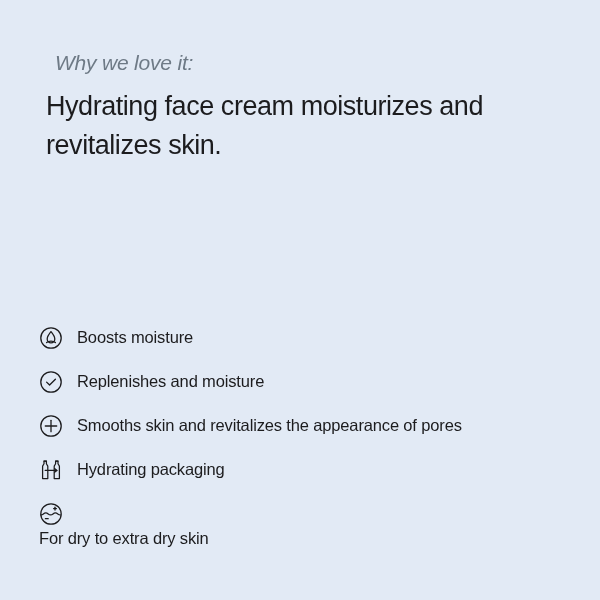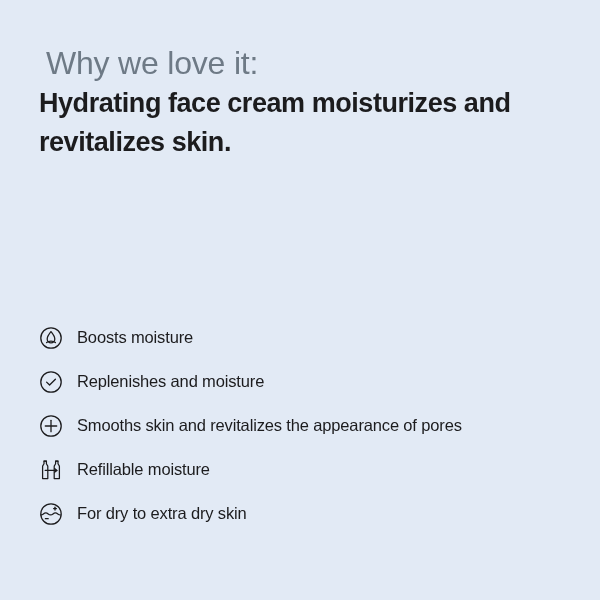--- a/index.html
+++ b/index.html
@@ -23,36 +23,37 @@
     box-sizing: border-box;
     padding: 46px 40px 0 39px;
   }
 
   
   .heading-block {
     margin: 0;
   }
 
   .eyebrow {
-    font-size: 32px;
+    font-size: 21px;
     line-height: 34px;
     font-weight: 400;
     color: #6e7a86;
     letter-spacing: -0.2px;
-    margin: 0 0 4px 7px;
+    margin: 0 0 4px 16px;
     white-space: nowrap;
+    font-style: italic;
   }
 
   .headline {
     font-size: 27px;
     line-height: 39px;
-    font-weight: 700;
+    font-weight: 400;
     color: #1c1c1e;
     letter-spacing: -0.45px;
-    margin: 0;
+    margin: 7px;
     max-width: 520px;
   }
 
   
   .benefits {
     position: absolute;
     left: 39px;
     top: 325px;
     width: 525px;
     margin: 0;
@@ -60,20 +61,21 @@
     list-style: none;
   }
 
   .benefit-row {
     display: flex;
     align-items: flex-start;
     margin-bottom: 19px;
   }
   .benefit-row:last-child {
     margin-bottom: 0;
+    flex-direction: column;
   }
 
   .benefit-icon {
     flex: 0 0 auto;
     width: 24px;
     height: 24px;
     margin-right: 14px;
     margin-top: 1px;
     display: block;
   }
@@ -139,21 +141,21 @@
       <span class="benefit-icon">
         <svg viewBox="0 0 24 24" fill="none" stroke="#1c1c1e" stroke-width="1.25" stroke-linecap="round" stroke-linejoin="round">
           <path d="M3.6 8.4 C3.6 7.1 5.0 6.5 5.0 5.4 L5.0 3.1 L7.4 3.1 L7.4 5.4 C7.4 6.5 8.8 7.1 8.8 8.4 L8.8 20.6 L3.6 20.6 Z"></path>
           <path d="M15.2 8.4 C15.2 7.1 16.6 6.5 16.6 5.4 L16.6 3.1 L19.0 3.1 L19.0 5.4 C19.0 6.5 20.4 7.1 20.4 8.4 L20.4 20.6 L15.2 20.6 Z"></path>
           <path d="M5.0 3.1 L7.4 3.1"></path>
           <path d="M16.6 3.1 L19.0 3.1"></path>
           <path d="M6.2 12.4 L17.8 12.4"></path>
           <path d="M15.6 10.6 L17.9 12.4 L15.6 14.2"></path>
         </svg>
       </span>
-      <span class="benefit-label">Refillable moisture</span>
+      <span class="benefit-label">Hydrating packaging</span>
     </li>
 
     <li class="benefit-row">
       <span class="benefit-icon">
         <svg viewBox="0 0 24 24" fill="none" stroke="#1c1c1e" stroke-width="1.3" stroke-linecap="round" stroke-linejoin="round">
           <circle cx="12" cy="12" r="10.2"></circle>
           <path d="M2.0 12.9 C4.4 12.9 4.4 10.9 6.8 10.9 C9.2 10.9 9.2 12.9 11.6 12.9 C14.0 12.9 14.0 10.9 16.4 10.9 C18.8 10.9 18.8 12.9 21.2 12.9"></path>
           <path d="M14.6 6.6 L17.4 6.6"></path>
           <path d="M16.0 5.2 L16.0 8.0"></path>
           <path d="M6.4 16.7 L9.2 16.7"></path>

